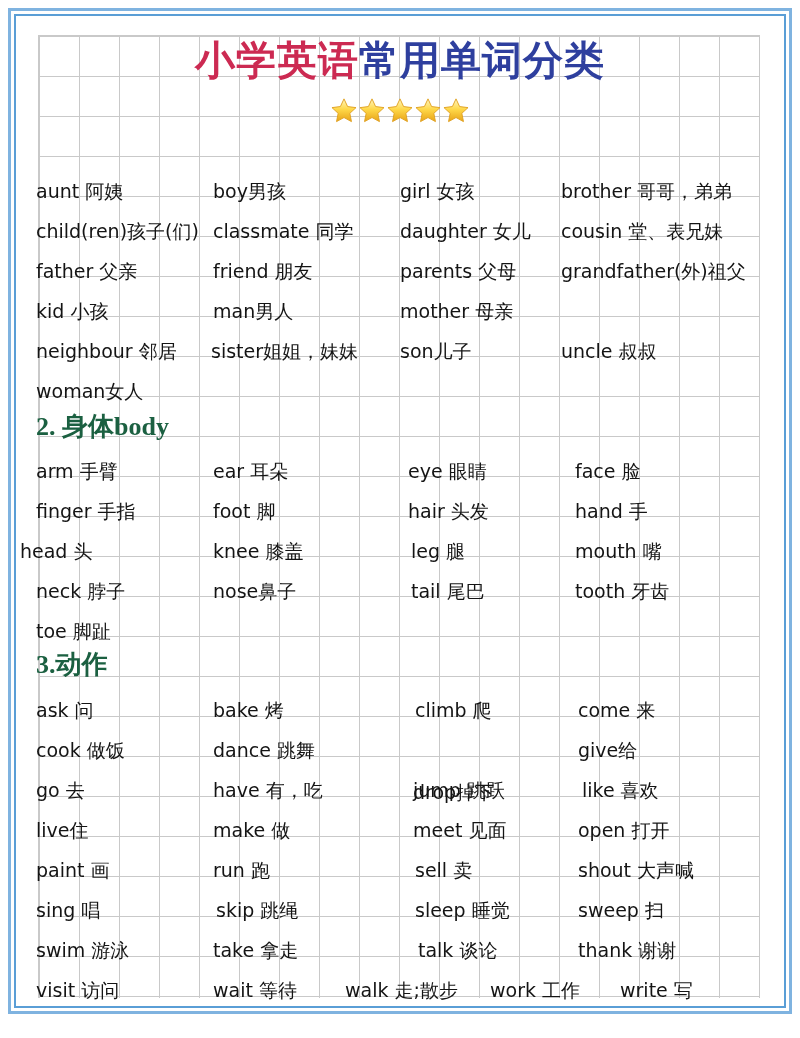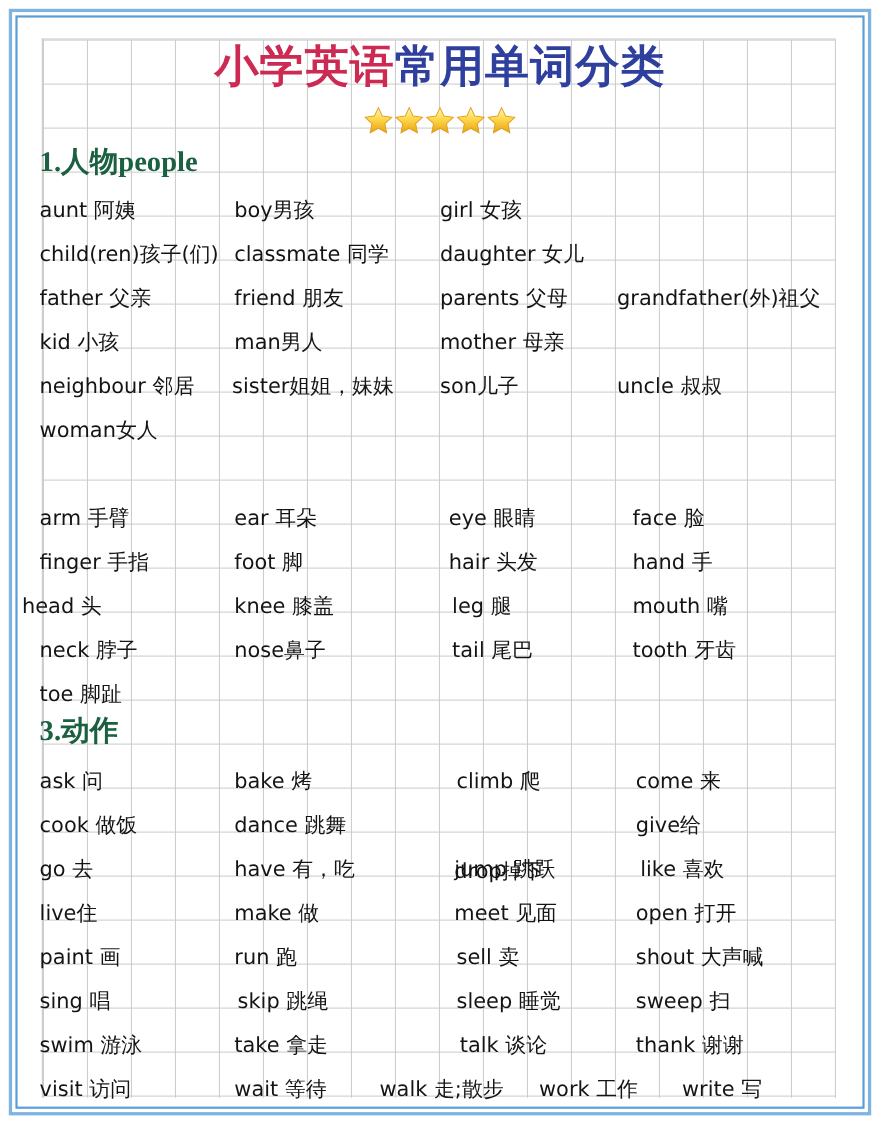--- a/index.html
+++ b/index.html
@@ -154,46 +154,48 @@
             <path d="M12 1.6l3.1 6.6 7.2.9-5.3 4.9 1.4 7.1L12 17.6 5.6 21.1 7 14 1.7 9.1l7.2-.9z" fill="url(#g1)" stroke="#e0a020" stroke-width="0.8"></path>
           </svg></span><span class="star"><svg width="28" height="28" viewBox="0 0 24 24">
             <path d="M12 1.6l3.1 6.6 7.2.9-5.3 4.9 1.4 7.1L12 17.6 5.6 21.1 7 14 1.7 9.1l7.2-.9z" fill="url(#g1)" stroke="#e0a020" stroke-width="0.8"></path>
           </svg></span><span class="star"><svg width="28" height="28" viewBox="0 0 24 24">
             <path d="M12 1.6l3.1 6.6 7.2.9-5.3 4.9 1.4 7.1L12 17.6 5.6 21.1 7 14 1.7 9.1l7.2-.9z" fill="url(#g1)" stroke="#e0a020" stroke-width="0.8"></path>
           </svg></span><span class="star"><svg width="28" height="28" viewBox="0 0 24 24">
             <path d="M12 1.6l3.1 6.6 7.2.9-5.3 4.9 1.4 7.1L12 17.6 5.6 21.1 7 14 1.7 9.1l7.2-.9z" fill="url(#g1)" stroke="#e0a020" stroke-width="0.8"></path>
           </svg></span>
     </div>
 
-    <div class="sec-head" style="left:36px; top:132px;">1.人物people</div>
 
     <div class="word" style="left:36px;  top:179px;">aunt 阿姨</div>
     <div class="word" style="left:213px; top:179px;">boy男孩</div>
     <div class="word" style="left:400px; top:179px;">girl 女孩</div>
+    <div class="word" style="left:561px; top:179px;">brother 哥哥，弟弟</div>
 
     <div class="word" style="left:36px;  top:219px;">child(ren)孩子(们)</div>
     <div class="word" style="left:213px; top:219px;">classmate 同学</div>
     <div class="word" style="left:400px; top:219px;">daughter 女儿</div>
+    <div class="word" style="left:561px; top:219px;">cousin 堂、表兄妹</div>
 
     <div class="word" style="left:36px;  top:259px;">father 父亲</div>
     <div class="word" style="left:213px; top:259px;">friend 朋友</div>
     <div class="word" style="left:400px; top:259px;">parents 父母</div>
     <div class="word" style="left:561px; top:259px;">grandfather(外)祖父</div>
 
     <div class="word" style="left:36px;  top:299px;">kid 小孩</div>
     <div class="word" style="left:213px; top:299px;">man男人</div>
     <div class="word" style="left:400px; top:299px;">mother 母亲</div>
 
     <div class="word" style="left:36px;  top:339px;">neighbour 邻居</div>
     <div class="word" style="left:211px; top:339px;">sister姐姐，妹妹</div>
     <div class="word" style="left:400px; top:339px;">son儿子</div>
     <div class="word" style="left:561px; top:339px;">uncle 叔叔</div>
 
     <div class="word" style="left:36px;  top:379px;">woman女人</div>
 
+    <div class="sec-head" style="left:36px; top:412px;">2. 身体body</div>
 
     <div class="word" style="left:36px;  top:459px;">arm 手臂</div>
     <div class="word" style="left:213px; top:459px;">ear 耳朵</div>
     <div class="word" style="left:408px; top:459px;">eye 眼睛</div>
     <div class="word" style="left:575px; top:459px;">face 脸</div>
 
     <div class="word" style="left:36px;  top:499px;">finger 手指</div>
     <div class="word" style="left:213px; top:499px;">foot 脚</div>
     <div class="word" style="left:408px; top:499px;">hair 头发</div>
     <div class="word" style="left:575px; top:499px;">hand 手</div>

